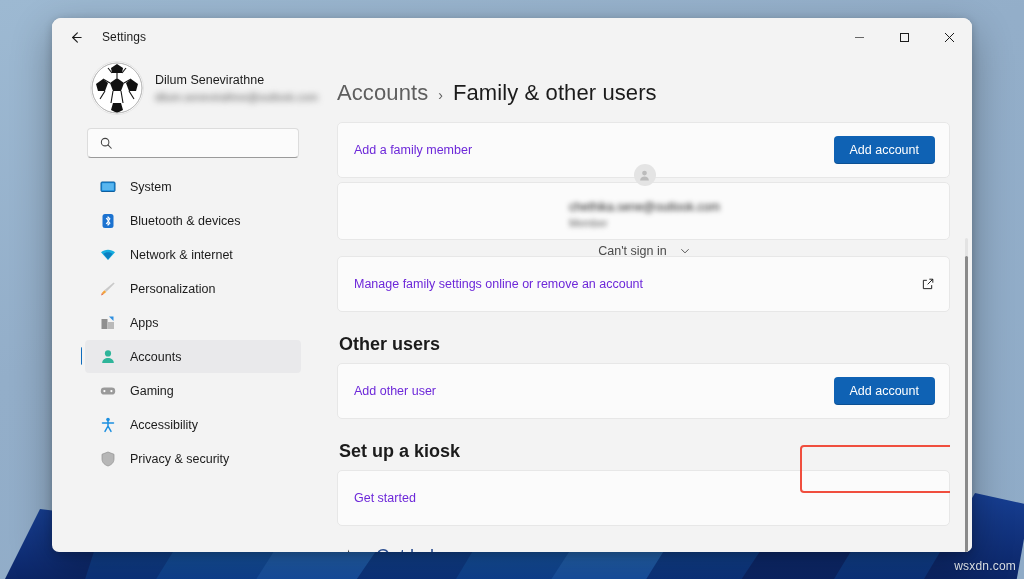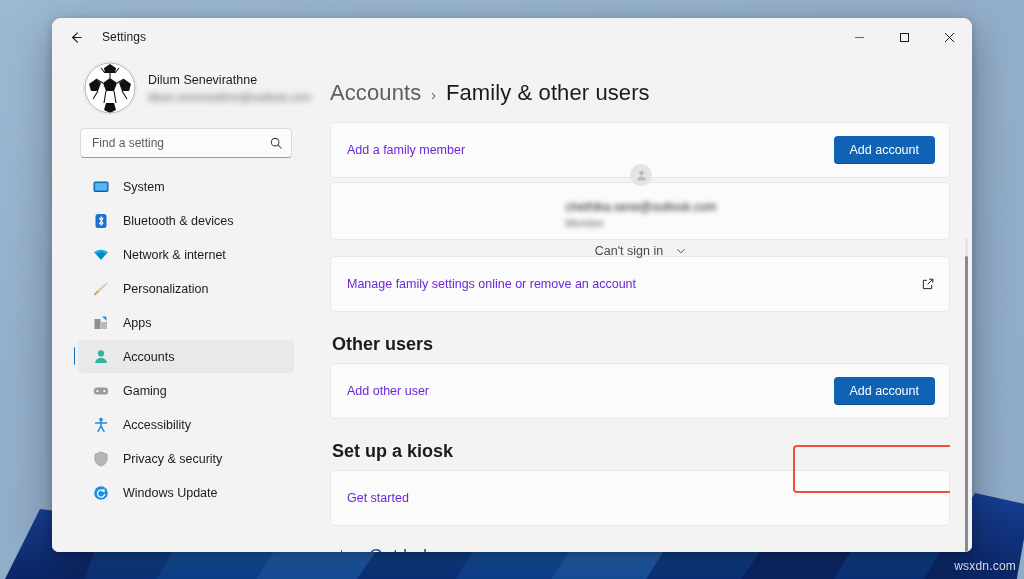--- a/index.html
+++ b/index.html
@@ -51,21 +51,21 @@
     color: #1b1b1b;
   }
 
   .body-row { display: flex; flex: 1 1 auto; min-height: 0; }
 
   
   .sidebar {
     width: 268px; flex: 0 0 268px;
     background: #f3f3f3;
     padding: 0 22px;
-    display: flex; flex-direction: column;
+    display: flex; flex-direction: column; margin-left: 7px;
   }
   .profile { display: flex; align-items: center; gap: 12px; padding: 6px 6px 14px 10px; }
   .avatar {
     width: 52px; height: 52px; border-radius: 50%;
     background: #fff; position: relative; overflow: hidden; flex: 0 0 52px;
     box-shadow: 0 0 0 1px rgba(0,0,0,.06);
   }
   .avatar svg { display: block; }
   .profile-text { min-width: 0; }
   .profile-name { font-size: 12.5px; color: #1b1b1b; line-height: 15px; }
@@ -274,21 +274,20 @@
           </svg>
         </div>
         <div class="profile-text">
           <div class="profile-name">Dilum Senevirathne</div>
           <div class="profile-email">dilum.senevirathne@outlook.com</div>
         </div>
       </div>
 
       <div class="search-wrap">
         <div class="search-box">
-          <input placeholder="Find a setting" style="">
           <span class="search-icon">
             <svg width="14" height="14" viewBox="0 0 16 16" fill="none" stroke="#444" stroke-width="1.2">
               <circle cx="7" cy="7" r="4.3"></circle>
                 <path d="M10.2 10.2 L14 14" stroke-linecap="round"></path>
             </svg>
           </span>
         </div>
       </div>
 
       <div class="nav">
@@ -379,30 +378,20 @@
 
         <div class="nav-item">
           <span class="nav-icon">
             <svg width="16" height="16" viewBox="0 0 16 16">
               <path d="M8 1 L14 3.3 V8 C14 11.6 11.2 14 8 15 C4.8 14 2 11.6 2 8 V3.3 Z" fill="#b6b6b6" stroke="#8f8f8f" stroke-width="0.7"></path>
             </svg>
           </span>
           <span class="label">Privacy &amp; security</span>
         </div>
 
-        <div class="nav-item">
-          <span class="nav-icon">
-            <svg width="16" height="16" viewBox="0 0 16 16">
-              <circle cx="8" cy="8" r="6.8" fill="#1b8fe0"></circle>
-              <path d="M11 6.4 A3.6 3.6 0 1 0 11.6 9.4" stroke="#fff" stroke-width="1.3" fill="none" stroke-linecap="round"></path>
-              <path d="M11.4 3.6 L11.5 6.8 L8.4 6.5 Z" fill="#fff"></path>
-            </svg>
-          </span>
-          <span class="label">Windows Update</span>
-        </div>
 
       </div>
     </div>
 
     <div class="content">
 
       <div class="crumbs">
         <span class="crumb-root">Accounts</span>
         <span class="crumb-sep">›</span>
         <span class="crumb-leaf">Family &amp; other users</span>

